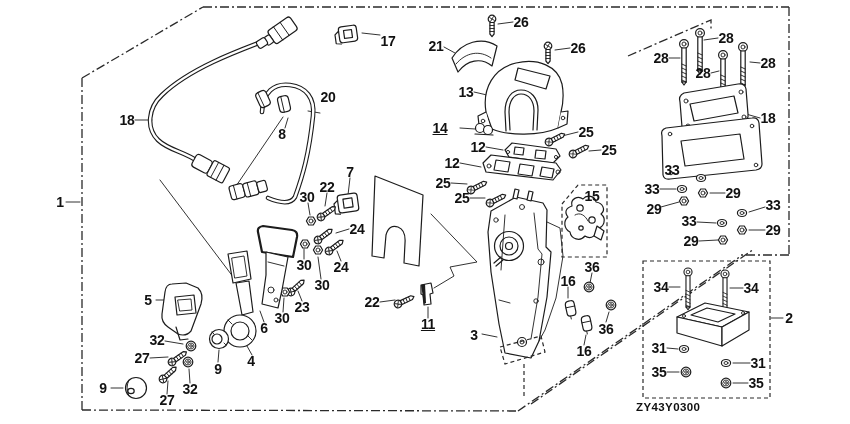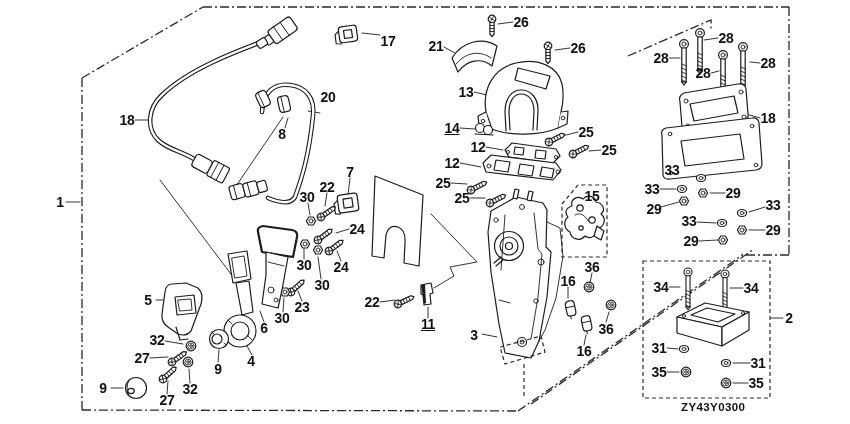--- a/index.html
+++ b/index.html
@@ -3,21 +3,21 @@
 <meta charset="utf-8">
 <style>
   html,body{margin:0;padding:0;background:#fff;}
   #diagram{position:relative;width:850px;height:424px;background:#ffffff;overflow:hidden;
            font-family:"Liberation Sans",sans-serif;}
   #artwork{position:absolute;left:0;top:0;}
   .plabel{position:absolute;transform:translate(-50%,-50%);
           font:bold 14px "Liberation Sans",sans-serif;color:#111;
           white-space:nowrap;letter-spacing:-0.3px;}
   .dcode{position:absolute;left:636px;top:401px;
-         font:bold 11.5px "Liberation Sans",sans-serif;color:#111;letter-spacing:0.4px;margin-left:45px;}
+         font:bold 11.5px "Liberation Sans",sans-serif;color:#111;letter-spacing:0.4px;}
   
   .ln{fill:none;stroke:#1c1c1c;stroke-width:1.2;stroke-linejoin:round;stroke-linecap:round;}
   .fw{fill:#fff;stroke:#1c1c1c;stroke-width:1.2;stroke-linejoin:round;}
   .fwk{fill:#fff;stroke:#1c1c1c;stroke-width:2.2;stroke-linejoin:round;}
   .thin{fill:none;stroke:#1c1c1c;stroke-width:0.9;stroke-linecap:round;}
   .bdr{fill:none;stroke:#2a2a2a;stroke-width:1.3;stroke-dasharray:9 3 2 3;}
   .dbx{fill:none;stroke:#2a2a2a;stroke-width:1.2;stroke-dasharray:4 3;}
   .cab{fill:none;stroke:#1c1c1c;stroke-width:4.6;stroke-linecap:round;}
   .cabw{fill:none;stroke:#fff;stroke-width:2.4;stroke-linecap:round;}
   .blk{fill:#1c1c1c;stroke:none;}
@@ -333,21 +333,21 @@
       <div class="plabel" style="left: 148px; top: 300px;">5</div>
       <div class="plabel" style="left: 264px; top: 328px;">6</div>
       <div class="plabel" style="left: 350px; top: 172px;">7</div>
       <div class="plabel" style="left: 282px; top: 134px;">8</div>
       <div class="plabel" style="left: 103px; top: 388px;">9</div>
       <div class="plabel" style="left: 218px; top: 369px;">9</div>
       <div class="plabel" style="left: 428px; top: 324px; text-decoration: underline;">11</div>
       <div class="plabel" style="left: 478px; top: 147px;">12</div>
       <div class="plabel" style="left: 452px; top: 163px;">12</div>
       <div class="plabel" style="left: 466px; top: 92px;">13</div>
-      <div class="plabel" style="left: 452px; top: 128px; text-decoration: underline;">14</div>
+      <div class="plabel" style="left: 440px; top: 128px; text-decoration: underline;">14</div>
       <div class="plabel" style="left: 592px; top: 196px;">15</div>
       <div class="plabel" style="left: 568px; top: 281px;">16</div>
       <div class="plabel" style="left: 584px; top: 351px;">16</div>
       <div class="plabel" style="left: 388px; top: 41px;">17</div>
       <div class="plabel" style="left: 768px; top: 118px;">18</div>
       <div class="plabel" style="left: 127px; top: 120px;">18</div>
       <div class="plabel" style="left: 328px; top: 97px;">20</div>
       <div class="plabel" style="left: 436px; top: 46px;">21</div>
       <div class="plabel" style="left: 327px; top: 187px;">22</div>
       <div class="plabel" style="left: 372px; top: 302px;">22</div>

